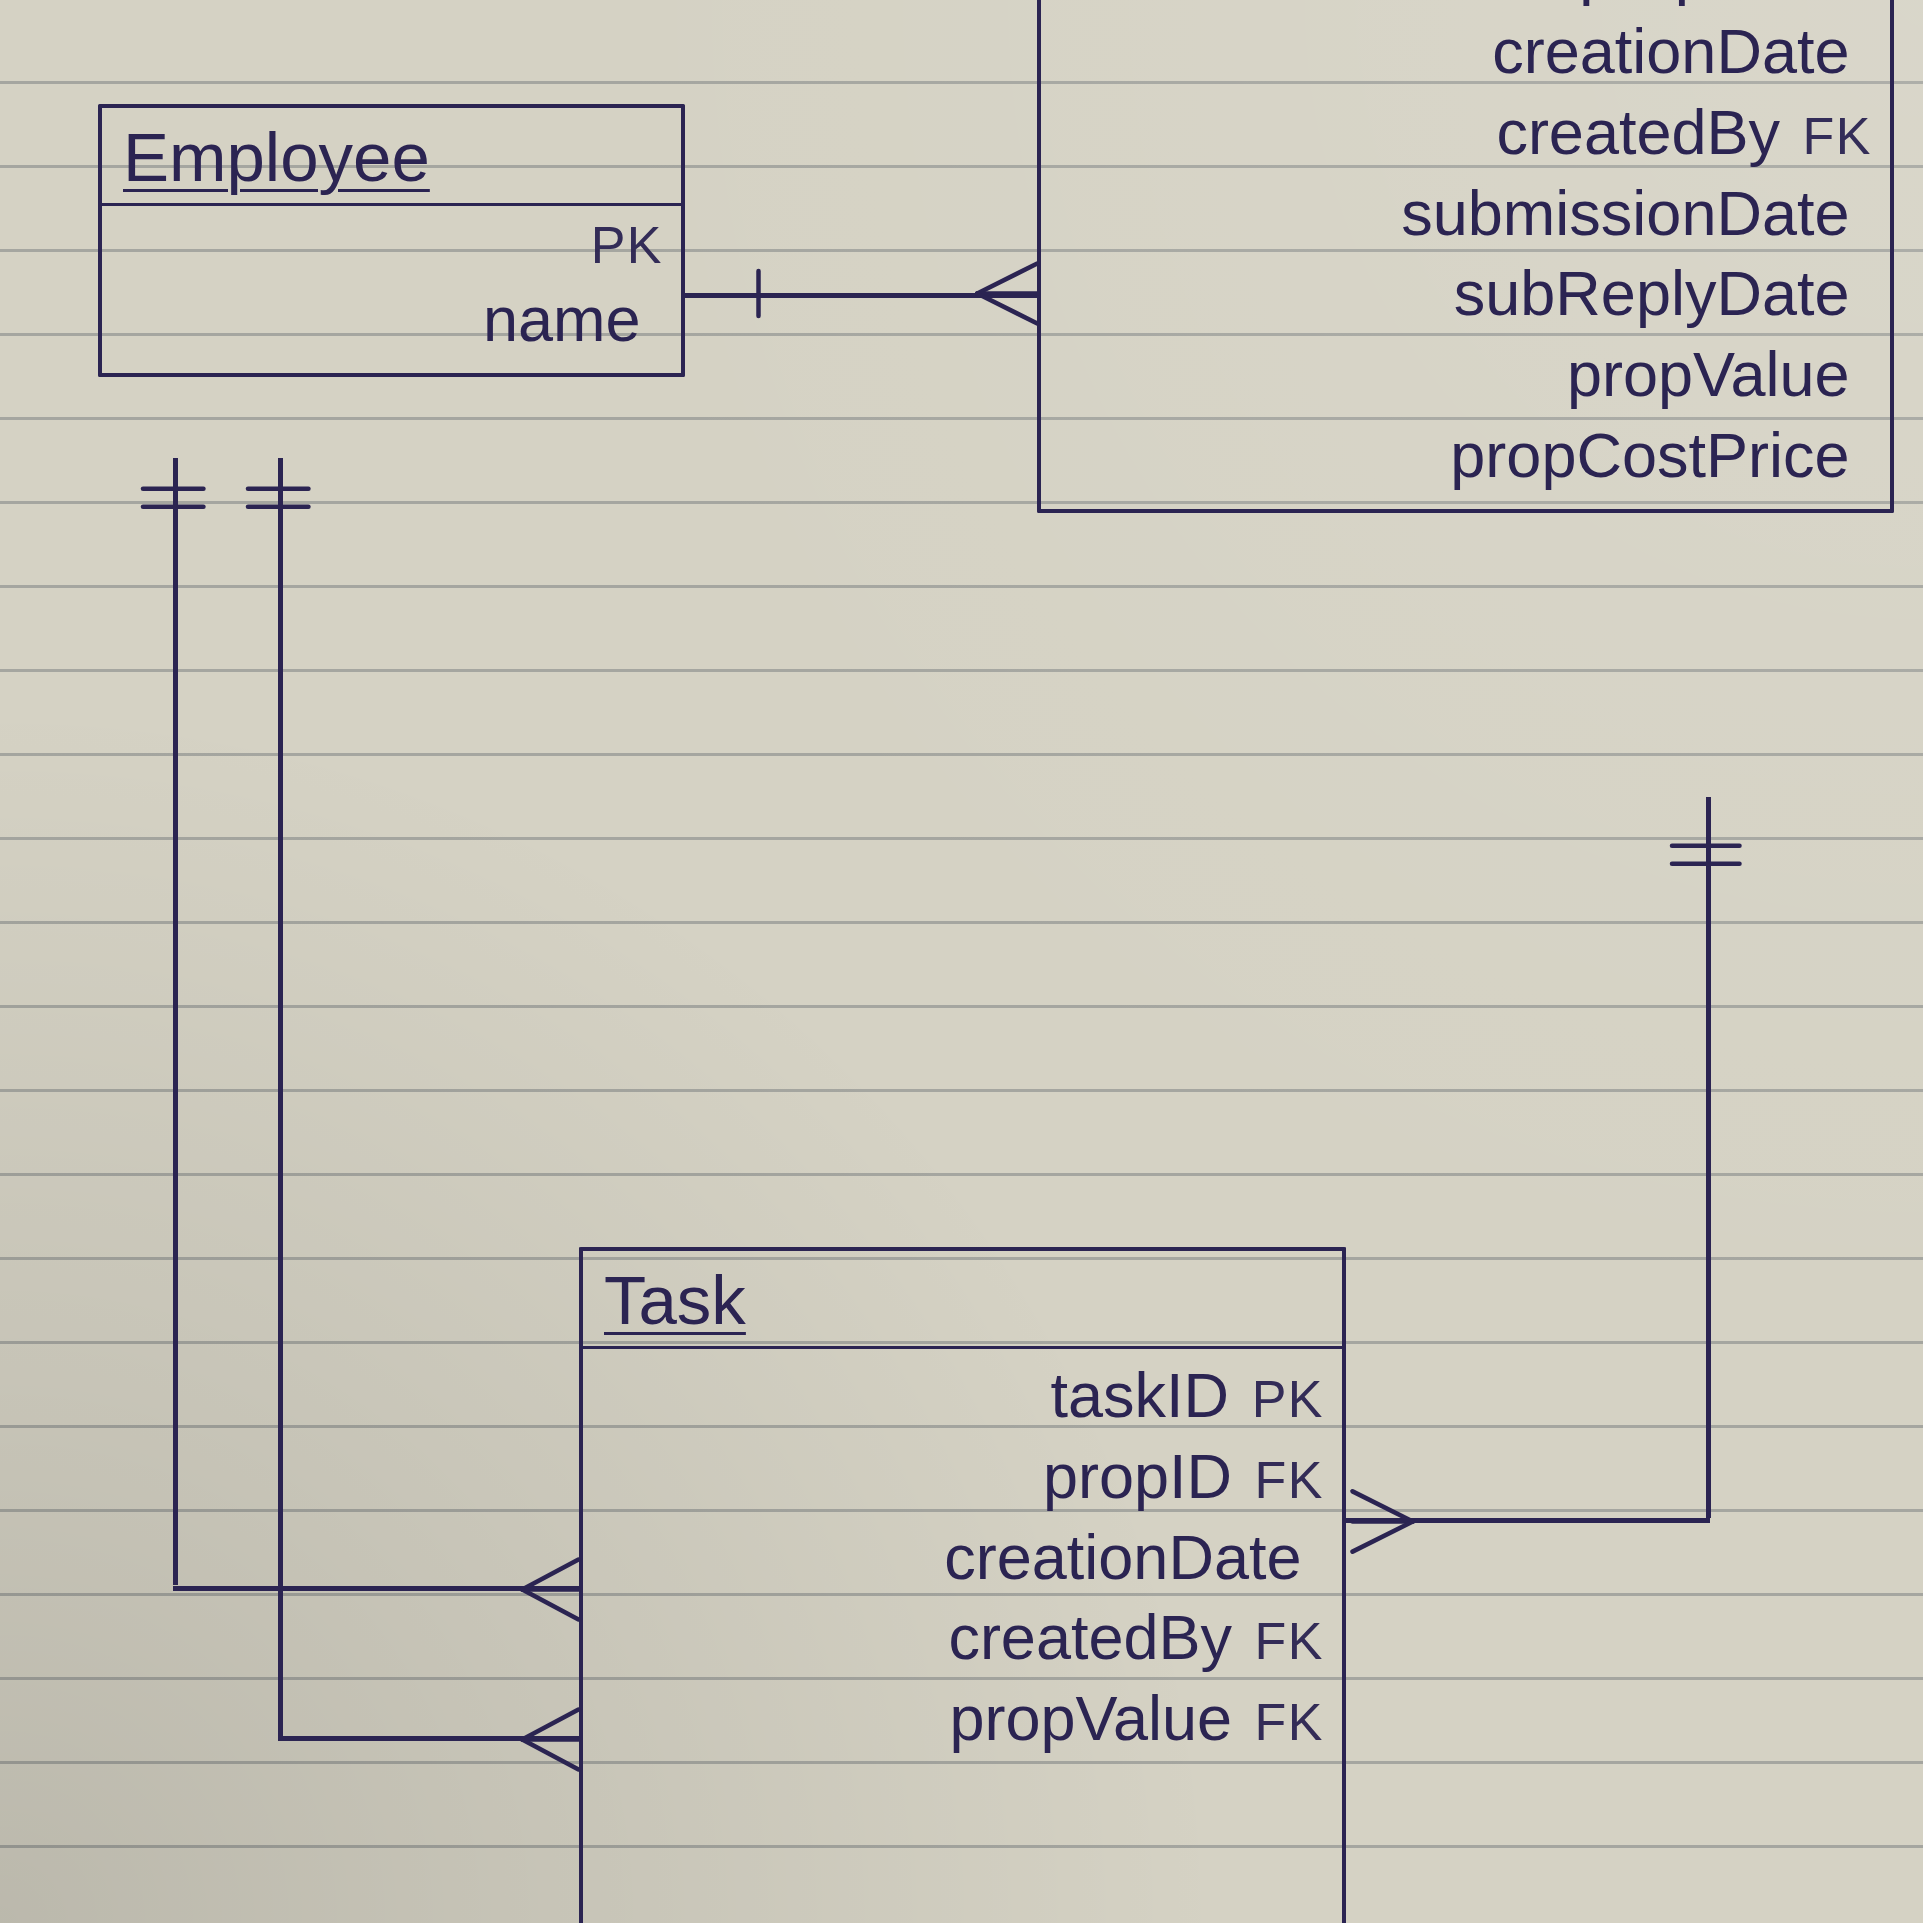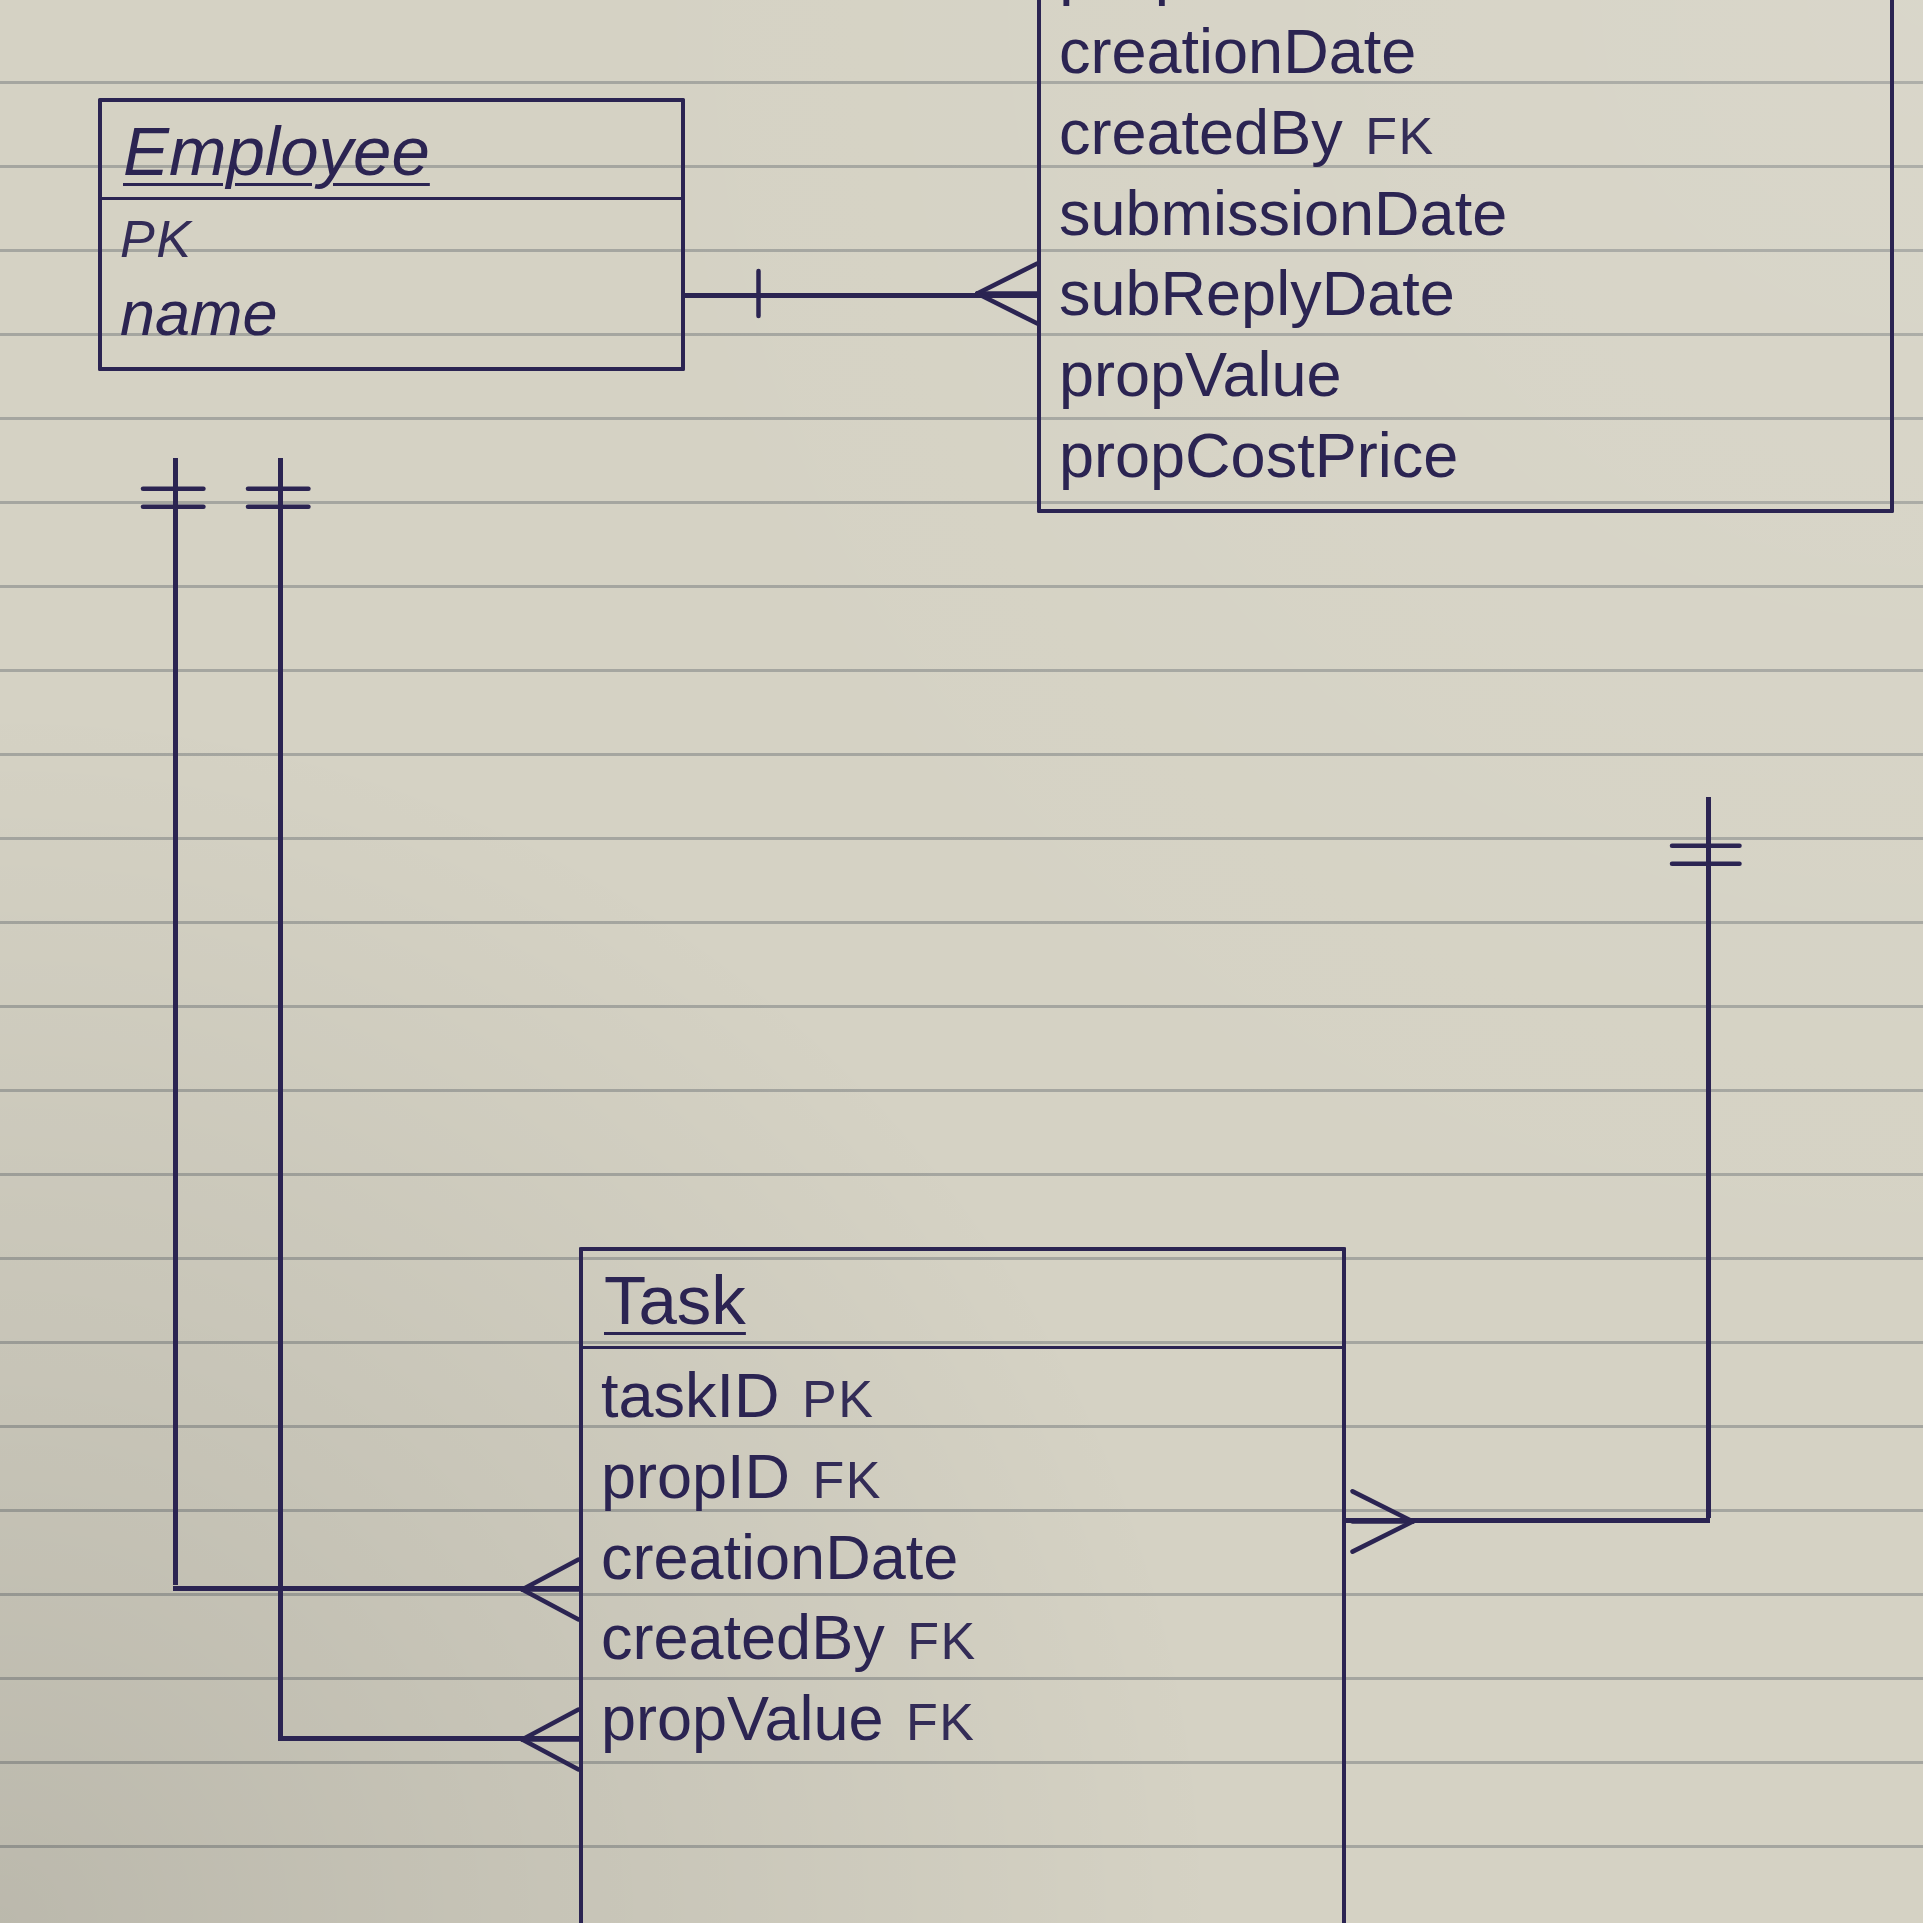--- a/index.html
+++ b/index.html
@@ -48,21 +48,21 @@
     padding: 12px 21px 7.5px 21px;
     font-size: 69px;
     text-decoration: underline;
     text-underline-offset: 7.5px;
     text-decoration-thickness: 3px;
     line-height: 1.1;
   }
   .attrs { padding: 6px 18px 13.5px 18px; }
   .attr {
     display: flex;
-    justify-content: flex-start;
+    justify-content: flex-end;
     align-items: baseline;
     font-size: 63px;
     line-height: 1.28;
     gap: 22.5px;
   }
   .attr .key {
     font-size: 52px;
     letter-spacing: 1.5px;
     opacity: 0.95;
   }
@@ -86,21 +86,21 @@
     fill: none;
     stroke-linecap: round;
   }
 </style>
 </head>
 <body>
 
 <div class="paper"></div>
 <div class="shade"></div>
 
-<div class="entity ink" style="top:98px; left:98px; width:579px;font-style:italic;">
+<div class="entity ink" style="top:104px; left:98px; width:579px;">
   <div class="entity-title">Employee</div>
   <div class="attrs">
     <div class="attr">
       <span class="key">PK</span>
     </div>
     <div class="attr">
       <span>name</span>
       <span class="key"></span>
     </div>
   </div>

